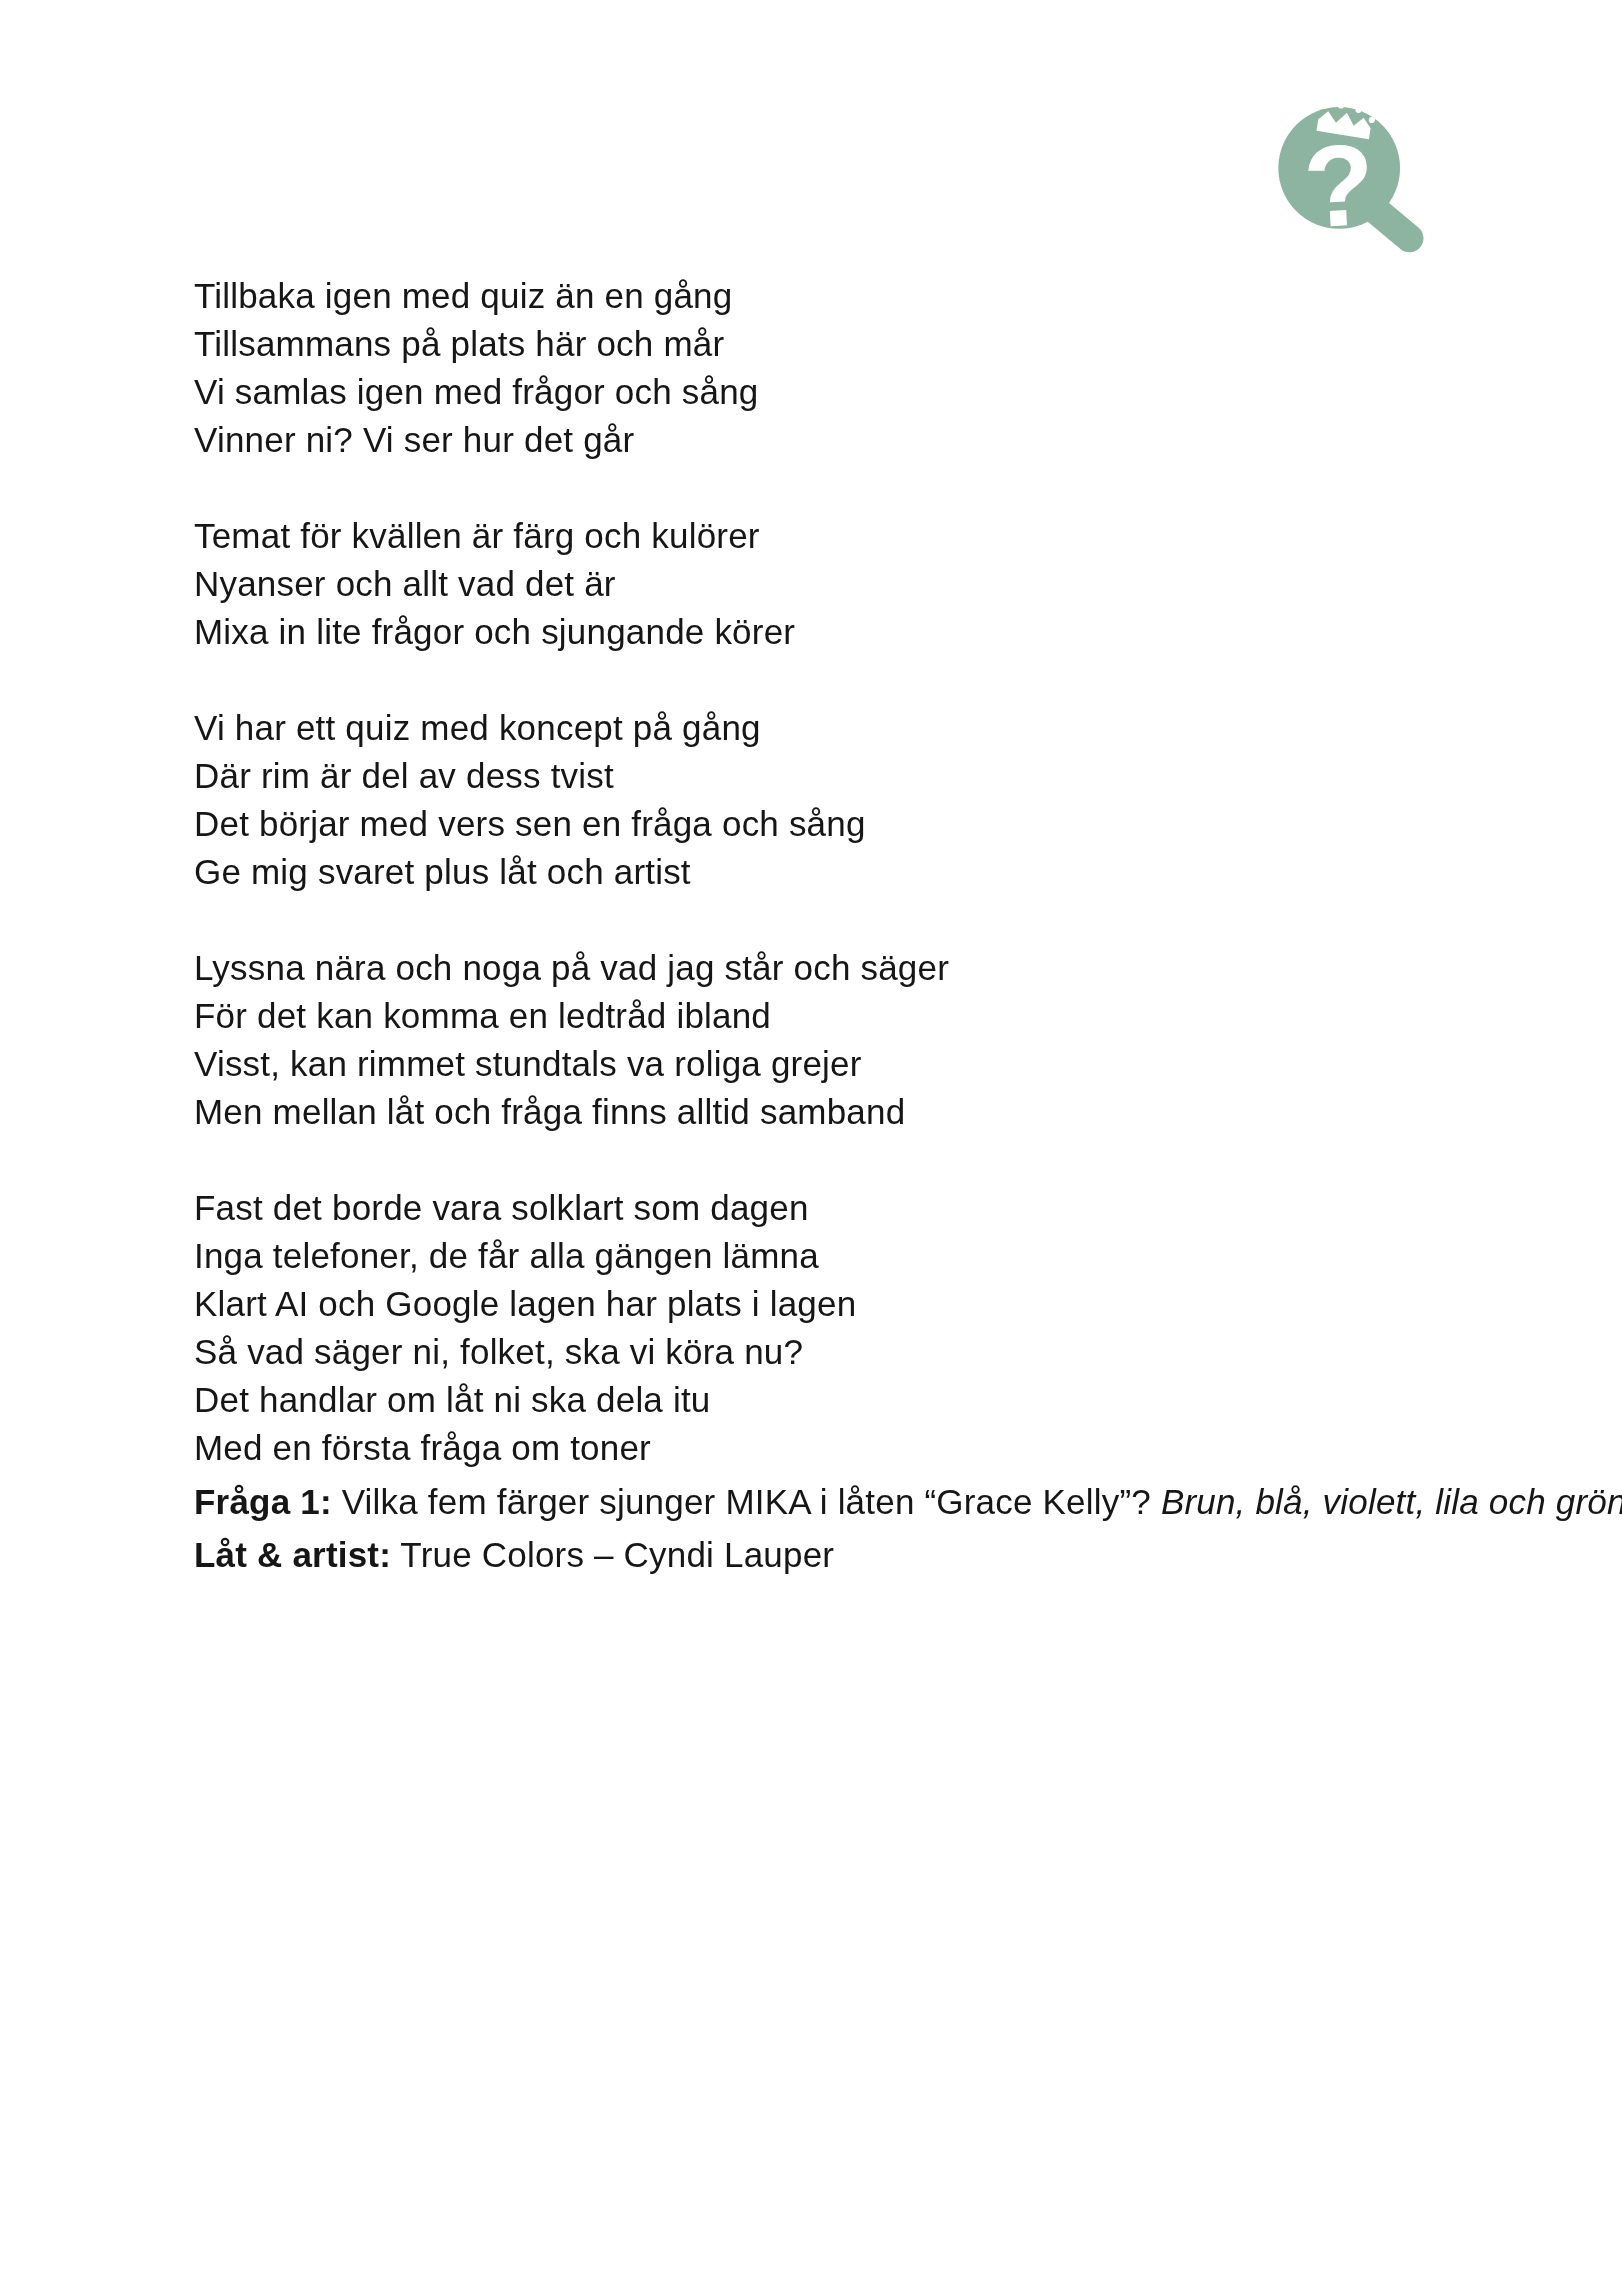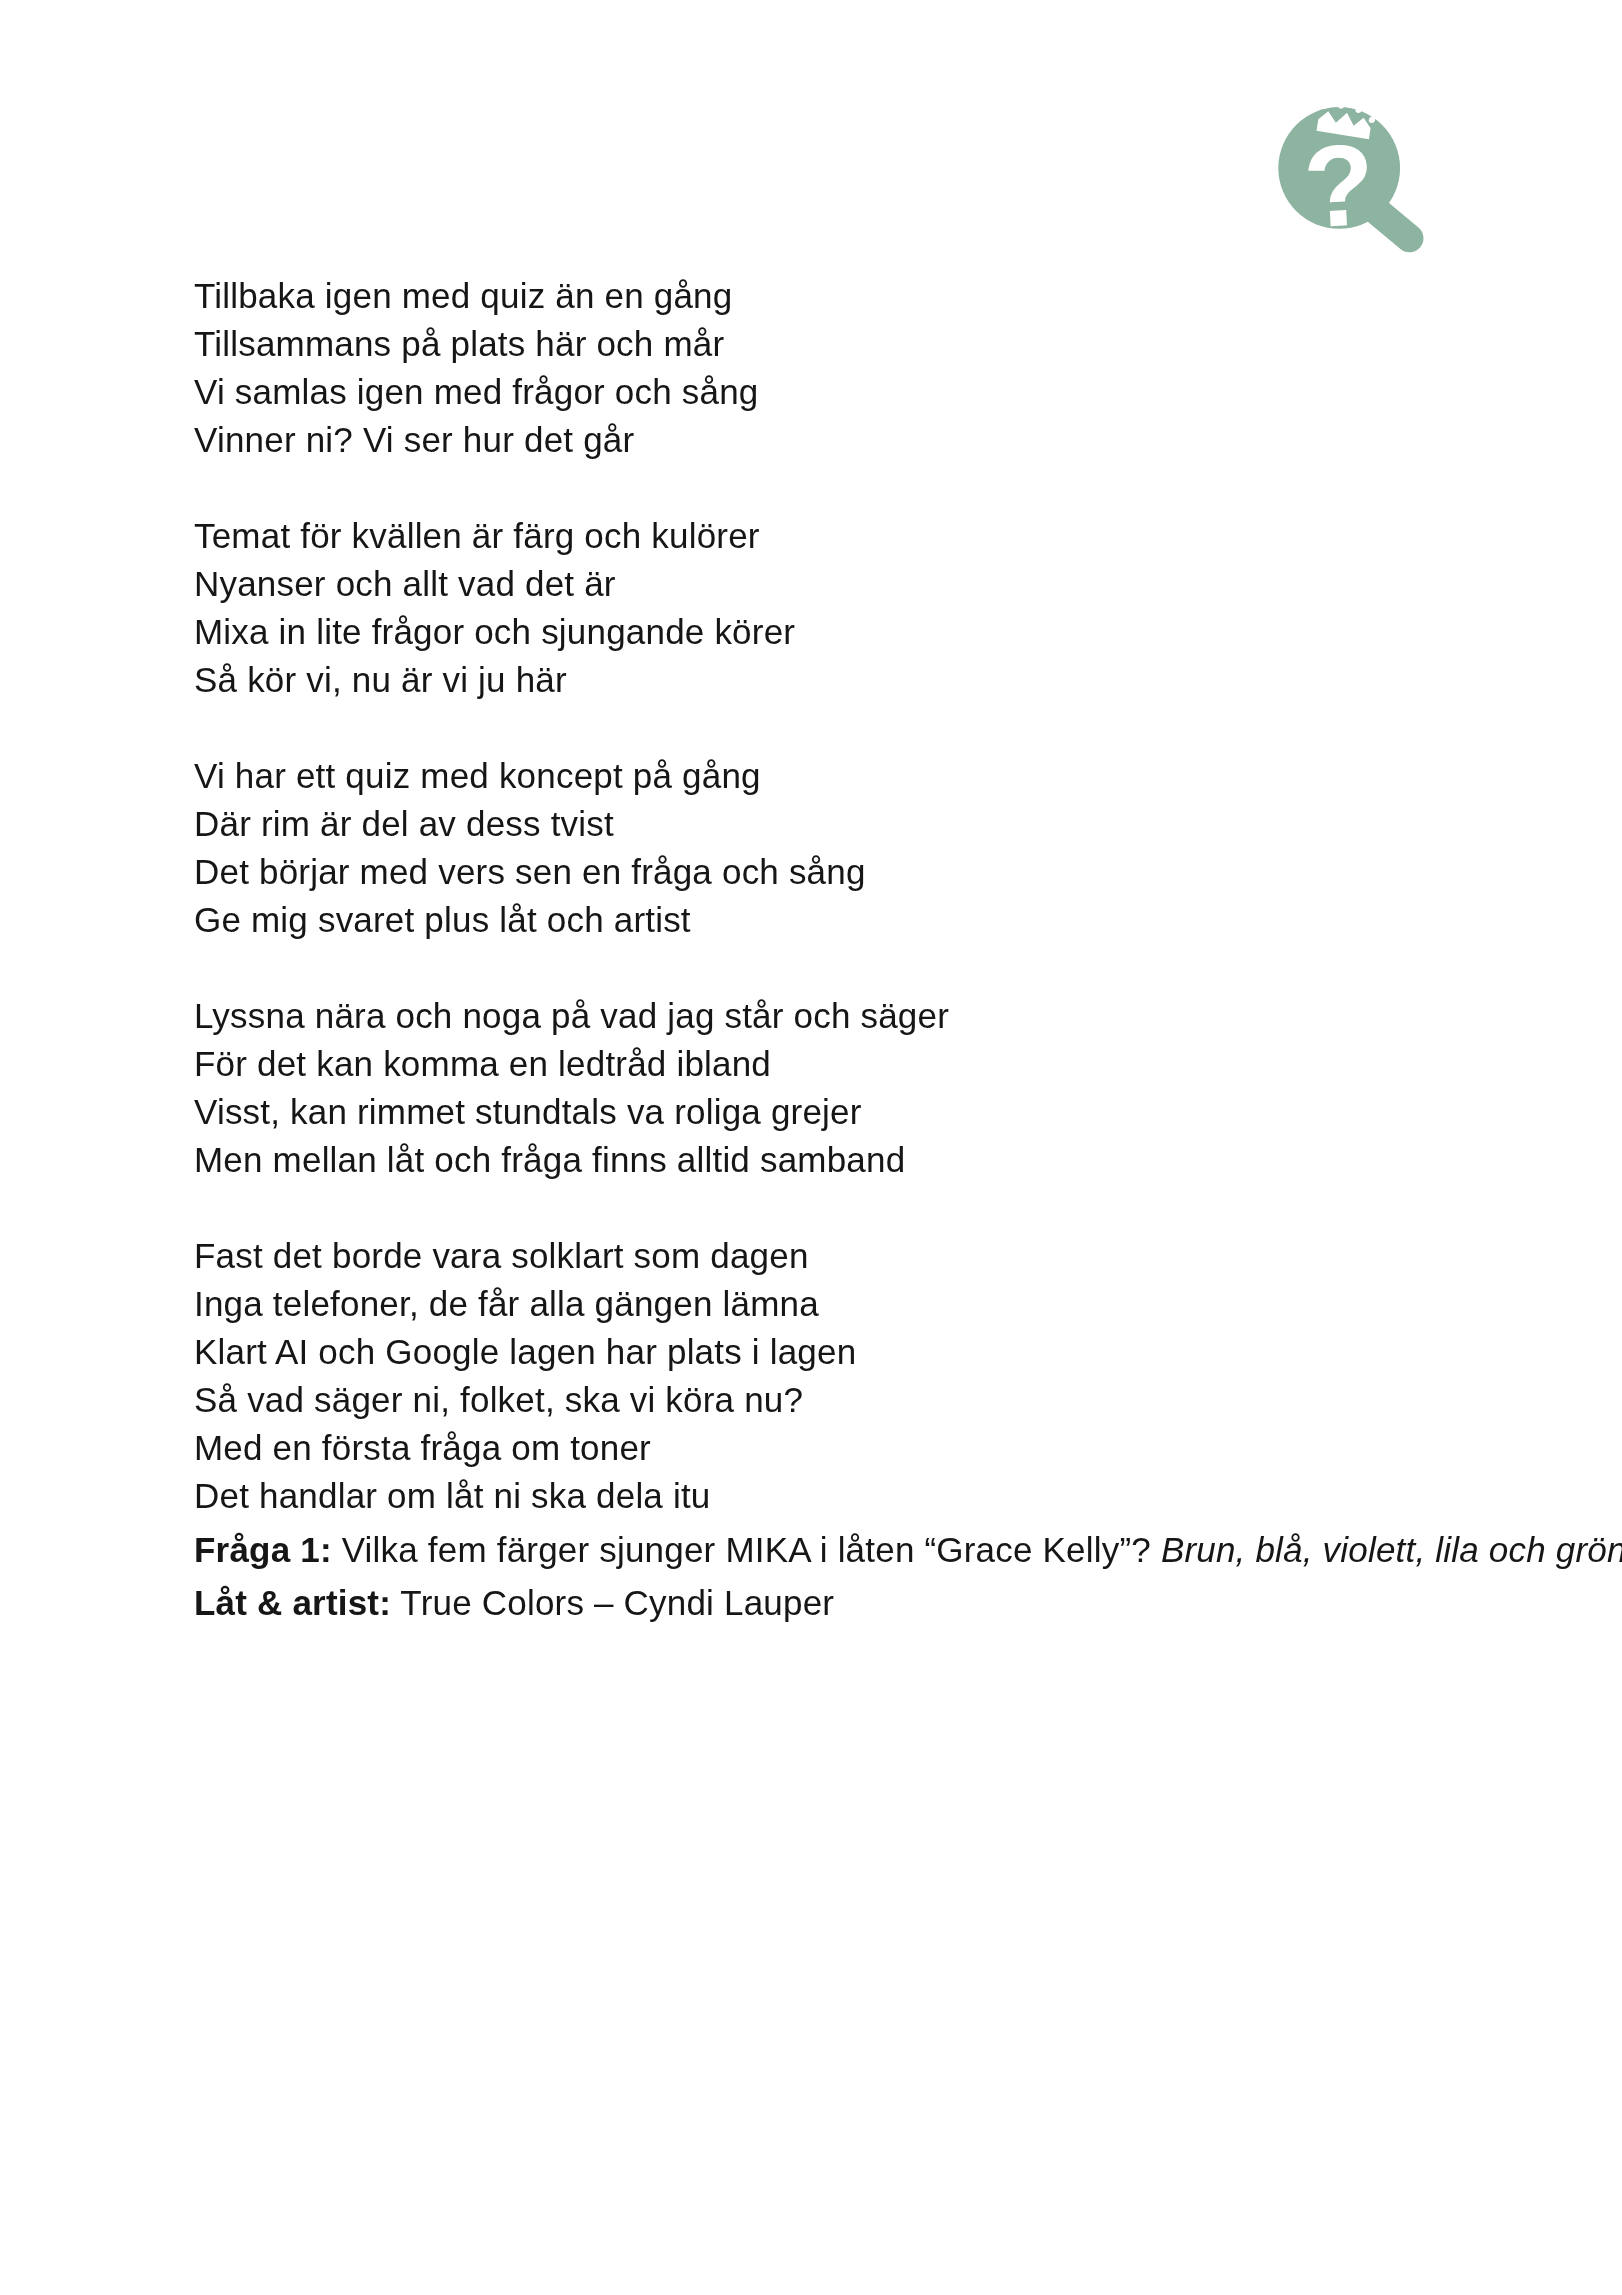--- a/index.html
+++ b/index.html
@@ -69,21 +69,20 @@
       <div class="line">Tillsammans på plats här och mår</div>
       <div class="line">Vi samlas igen med frågor och sång</div>
       <div class="line">Vinner ni? Vi ser hur det går</div>
     <p></p>
 
     <p class="stanza">
       </p>
       <div class="line">Temat för kvällen är färg och kulörer</div>
       <div class="line">Nyanser och allt vad det är</div>
       <div class="line">Mixa in lite frågor och sjungande körer</div>
-      <div class="line">Så kör vi, nu är vi ju här</div>
     <p></p>
 
     <p class="stanza">
       </p>
       <div class="line">Vi har ett quiz med koncept på gång</div>
       <div class="line">Där rim är del av dess tvist</div>
       <div class="line">Det börjar med vers sen en fråga och sång</div>
       <div class="line">Ge mig svaret plus låt och artist</div>
     <p></p>
 
@@ -98,22 +97,22 @@
     <p class="stanza">
       </p>
       <div class="line">Fast det borde vara solklart som dagen</div>
       <div class="line">Inga telefoner, de får alla gängen lämna</div>
       <div class="line">Klart AI och Google lagen har plats i lagen</div>
     <p></p>
 
     <p class="stanza" style="margin-bottom:0;">
       </p>
       <div class="line">Så vad säger ni, folket, ska vi köra nu?</div>
+      <div class="line">Det handlar om låt ni ska dela itu</div>
       <div class="line">Med en första fråga om toner</div>
-      <div class="line">Det handlar om låt ni ska dela itu</div>
     <p></p>
 
     <div class="qa">
       <div class="qa-line"><strong>Fråga 1:</strong><span> Vilka fem färger sjunger MIKA i låten “Grace Kelly”? </span><em>Brun, blå, violett, lila och grön</em></div>
       <div class="qa-line"><strong>Låt &amp; artist:</strong><span> True Colors – Cyndi Lauper</span></div>
     </div>
 
   </div>
 </div>
 

